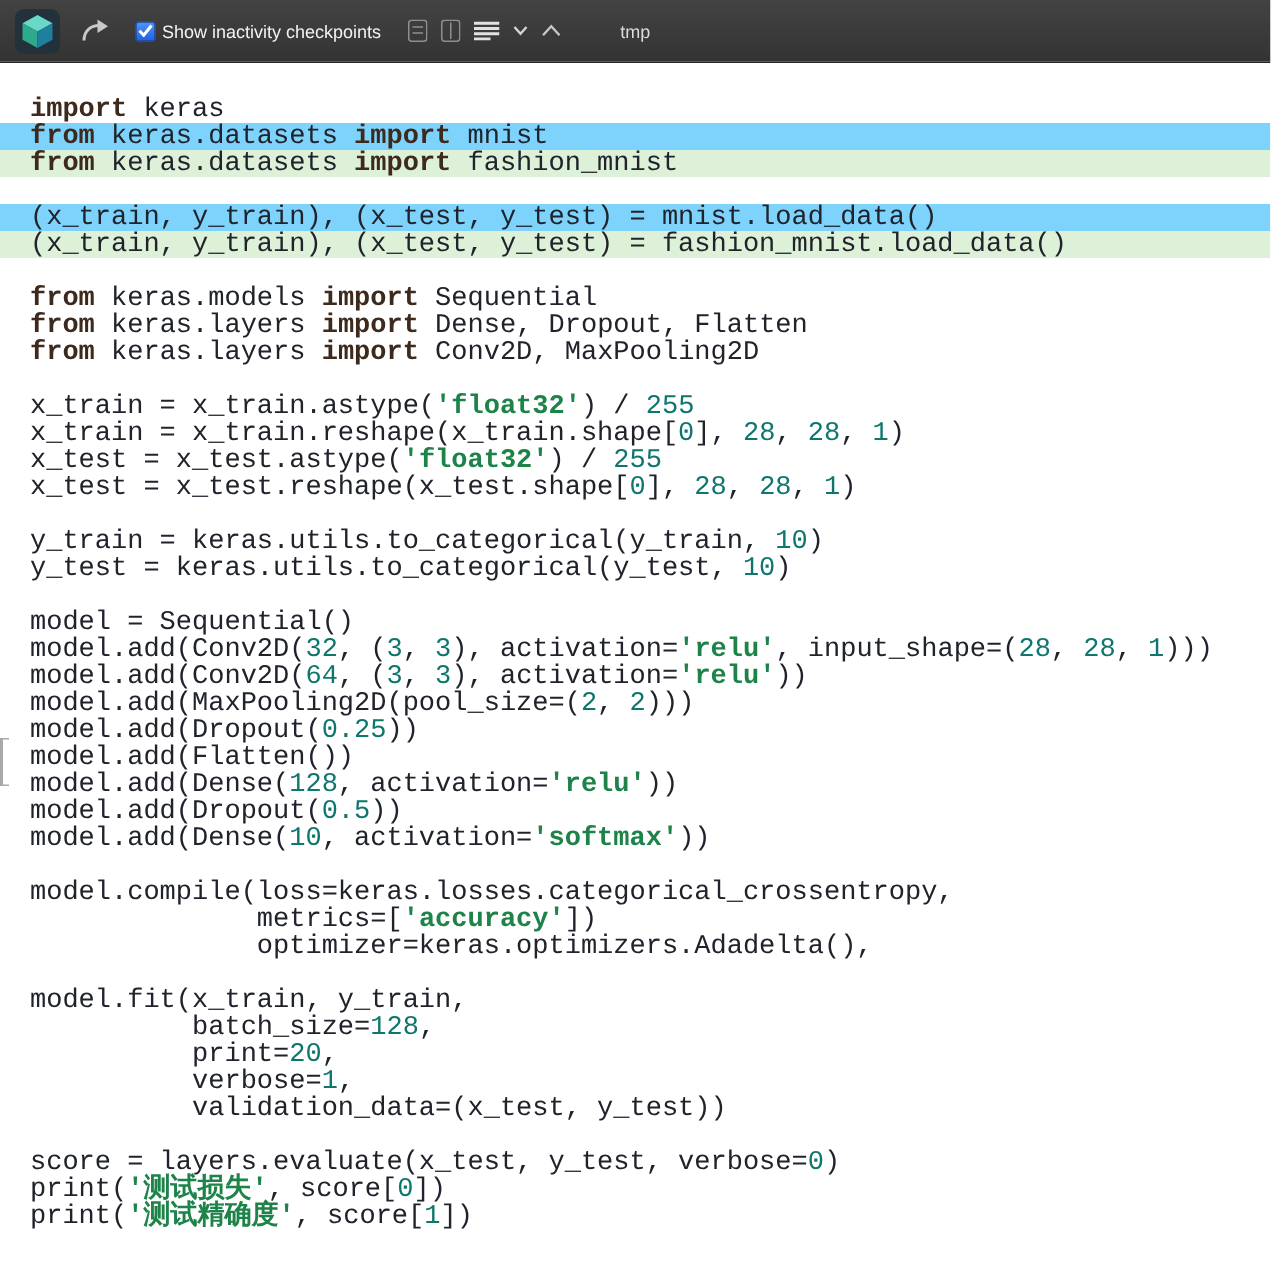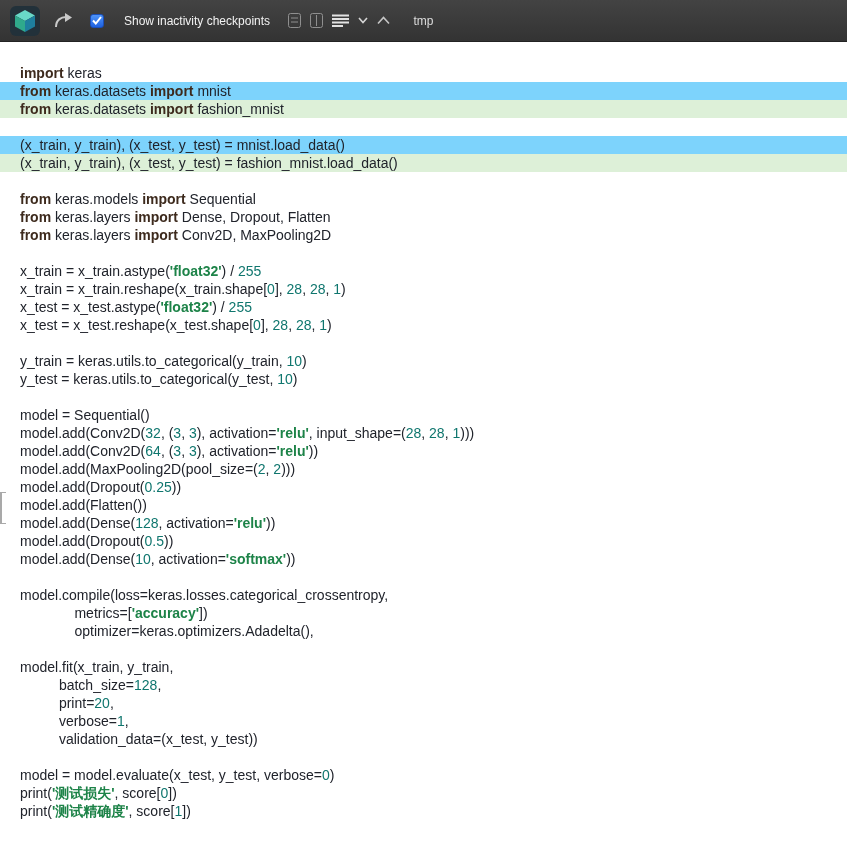--- a/index.html
+++ b/index.html
@@ -13,21 +13,21 @@
     background: linear-gradient(#434343, #333333);
     border-bottom: 1px solid #232323;
     display: flex;
     align-items: center;
     padding: 0 10px;
     color: #ededed;
     font: 12px "Liberation Sans", sans-serif;
   }
   .app-icon { width: 30px; height: 30px; margin-right: 14px; cursor: pointer; }
   .share-btn { margin-right: 16px; display: flex; align-items: center; cursor: pointer; }
-  .checkbox-group { display: flex; align-items: center; gap: 20px; cursor: pointer; }
+  .checkbox-group { display: flex; align-items: center; gap: 4px; cursor: pointer; }
   .checkbox {
     width: 14px; height: 14px;
     background: linear-gradient(#4f94f7, #1f62e0);
     border: 1px solid #1a4fba;
     border-radius: 3px;
     display: inline-flex; align-items: center; justify-content: center;
   }
   .checkbox-label { color: #f2f2f2; }
   .view-controls { display: flex; align-items: center; gap: 9px; margin-left: 18px; }
   .vc { display: flex; align-items: center; cursor: pointer; }
@@ -45,22 +45,22 @@
   
   .code-pane {
     position: relative;
     width: 847px;
     height: 803px;
     background: #ffffff;
     overflow: hidden;
   }
   .code-area {
     padding-top: 22px;
-    font-family: Liberation Sans, sans-serif;
-    font-size: 14px;
+    font-family: Liberation Mono, monospace;
+    font-size: 18px;
     line-height: 18px;
     color: #20232b;
   }
   .code-line {
     min-height: 18px;
     padding-left: 20px;
     white-space: pre;
   }
   .diff-removed { background: #7dd3fc; }
   .diff-added   { background: #ddf0d8; }
@@ -184,20 +184,20 @@
         <div class="code-line"><span class="tok-pl">model.compile(loss=keras.losses.categorical_crossentropy,</span></div>
         <div class="code-line"><span class="tok-pl">              metrics=[</span><span class="tok-str">'accuracy'</span><span class="tok-pl">])</span></div>
         <div class="code-line"><span class="tok-pl">              optimizer=keras.optimizers.Adadelta(),</span></div>
         <div class="code-line"></div>
         <div class="code-line"><span class="tok-pl">model.fit(x_train, y_train,</span></div>
         <div class="code-line"><span class="tok-pl">          batch_size=</span><span class="tok-num">128</span><span class="tok-pl">,</span></div>
         <div class="code-line"><span class="tok-pl">          print=</span><span class="tok-num">20</span><span class="tok-pl">,</span></div>
         <div class="code-line"><span class="tok-pl">          verbose=</span><span class="tok-num">1</span><span class="tok-pl">,</span></div>
         <div class="code-line"><span class="tok-pl">          validation_data=(x_test, y_test))</span></div>
         <div class="code-line"></div>
-        <div class="code-line"><span class="tok-pl">model = model.evaluate(x_test, y_test, verbose=</span><span class="tok-num">0</span><span class="tok-pl">)</span></div>
+        <div class="code-line"><span class="tok-pl">score = layers.evaluate(x_test, y_test, verbose=</span><span class="tok-num">0</span><span class="tok-pl">)</span></div>
         <div class="code-line"><span class="tok-pl">print(</span><span class="tok-str">'测试损失'</span><span class="tok-pl">, score[</span><span class="tok-num">0</span><span class="tok-pl">])</span></div>
         <div class="code-line"><span class="tok-pl">print(</span><span class="tok-str">'测试精确度'</span><span class="tok-pl">, score[</span><span class="tok-num">1</span><span class="tok-pl">])</span></div>
       </div>
     <div class="edge-marker"></div>
   </main>
 
 </div>
 
 </body></html>

